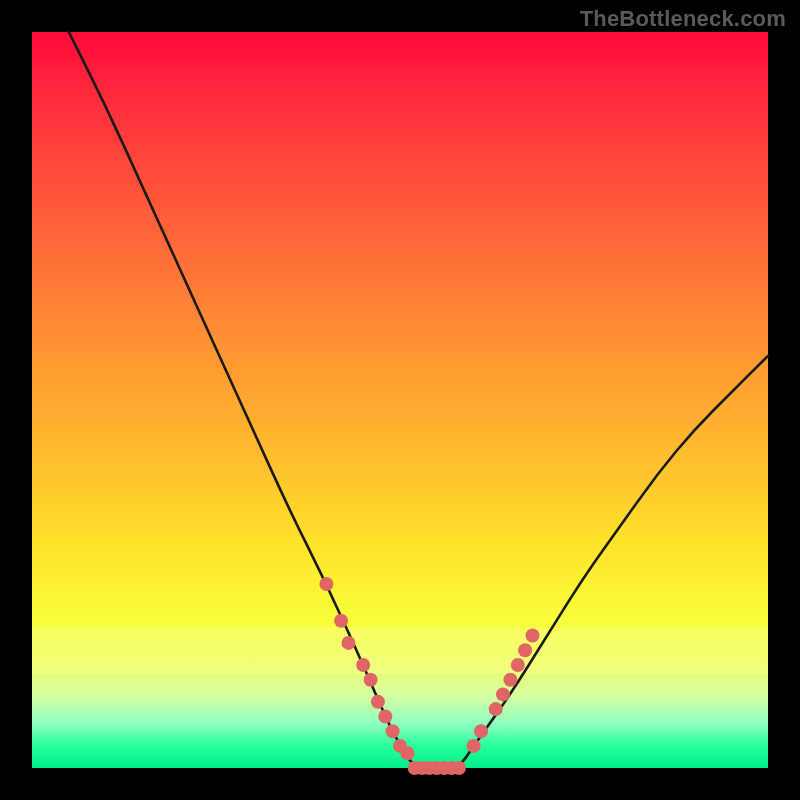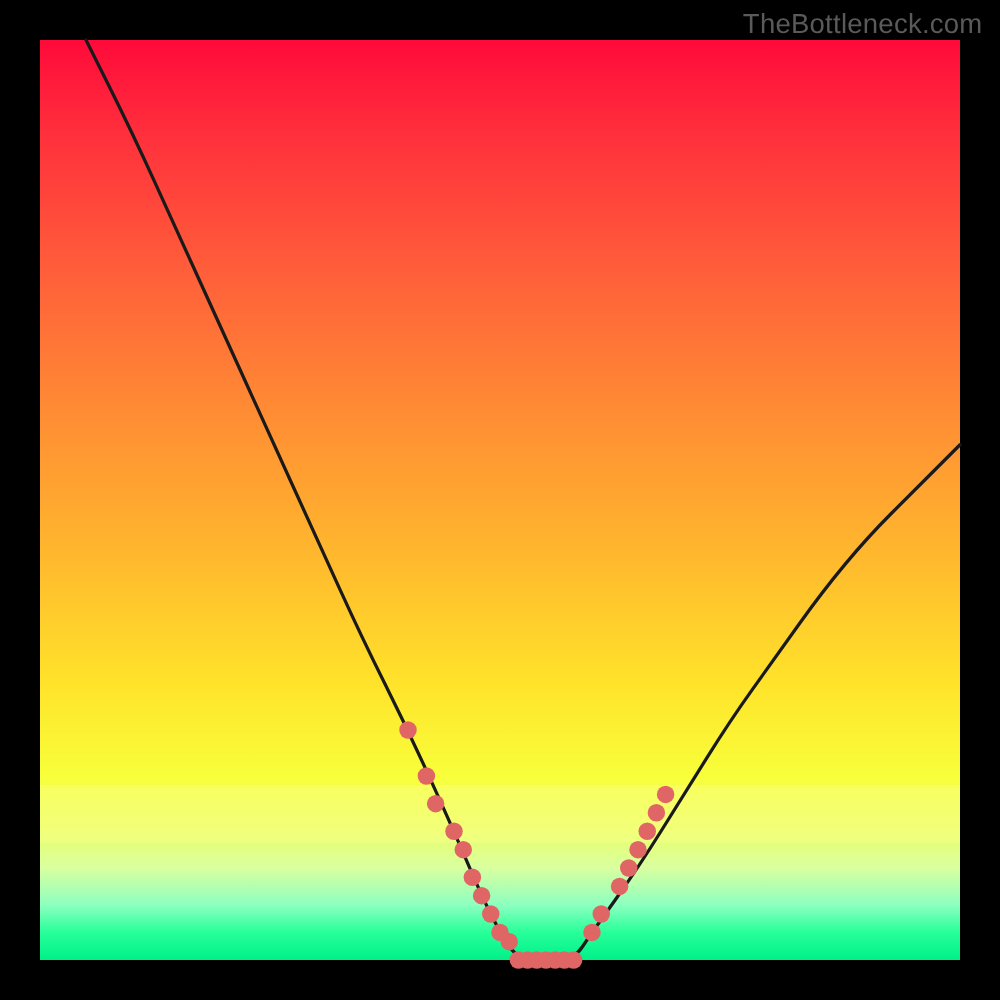--- a/index.html
+++ b/index.html
@@ -50,21 +50,21 @@
     background: rgba(255, 255, 150, 0.35);
     pointer-events: none;
   }
   .watermark {
     position: absolute;
     top: 6px;
     right: 14px;
     color: #5a5a5a;
     font-size: 22px;
     letter-spacing: 0.2px;
-    font-weight: 400;
+    font-weight: 700;
     user-select: none;
   }
   svg.curve {
     position: absolute;
     left: 0;
     top: 0;
     width: 736px;
     height: 736px;
     overflow: visible;
     pointer-events: none;

